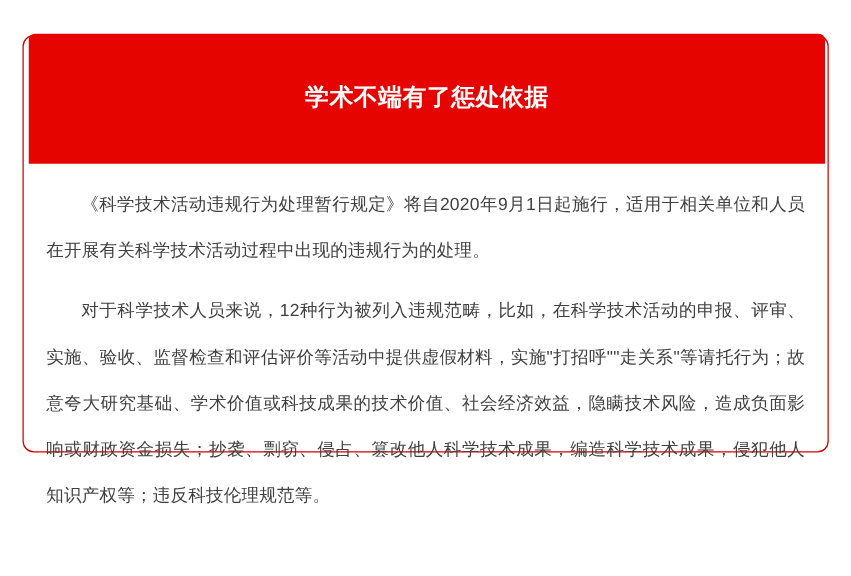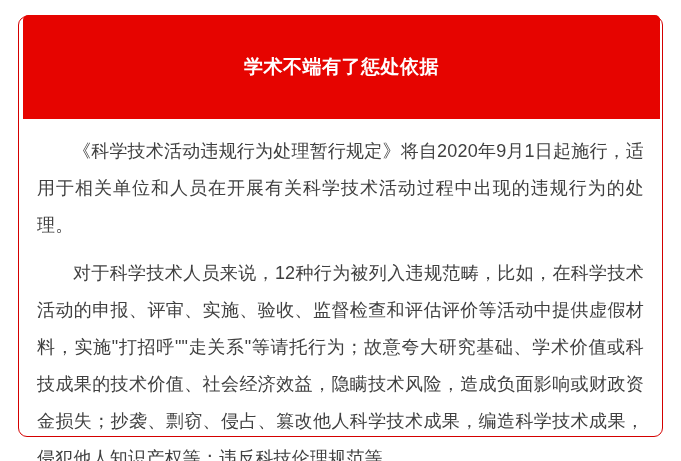--- a/index.html
+++ b/index.html
@@ -11,23 +11,23 @@
   .stage {
     position: relative;
     width: 681px;
     height: 461px;
     background: #ffffff;
     overflow: hidden;
   }
   .article-card {
     position: absolute;
     left: 18px;
-    top: 16px;
+    top: 28px;
     width: 645px;
-    height: 421px;
+    height: 334px;
     border: 1px solid var(--border-red, #d40000);
     border-radius: 9px;
     background: #ffffff;
     box-sizing: border-box;
   }
   .title-banner {
     position: relative;
     top: -2px;
     margin-left: 4px;
     margin-right: 2px;
@@ -48,21 +48,21 @@
     white-space: nowrap;
     letter-spacing: 0.5px;
   }
   .article-body {
     padding: 0 18px;
     margin-top: 12px;
   }
   .article-body p {
     margin: 0 0 0 0;
     color: var(--body-text, #404040);
-    font-size: 18px;
+    font-size: 14px;
     line-height: 37px;
     text-indent: 2em;
     text-align: justify;
     letter-spacing: 0.2px;
   }
   .article-body p + p {
     margin-top: 11px;
   }
 </style>
 </head>

